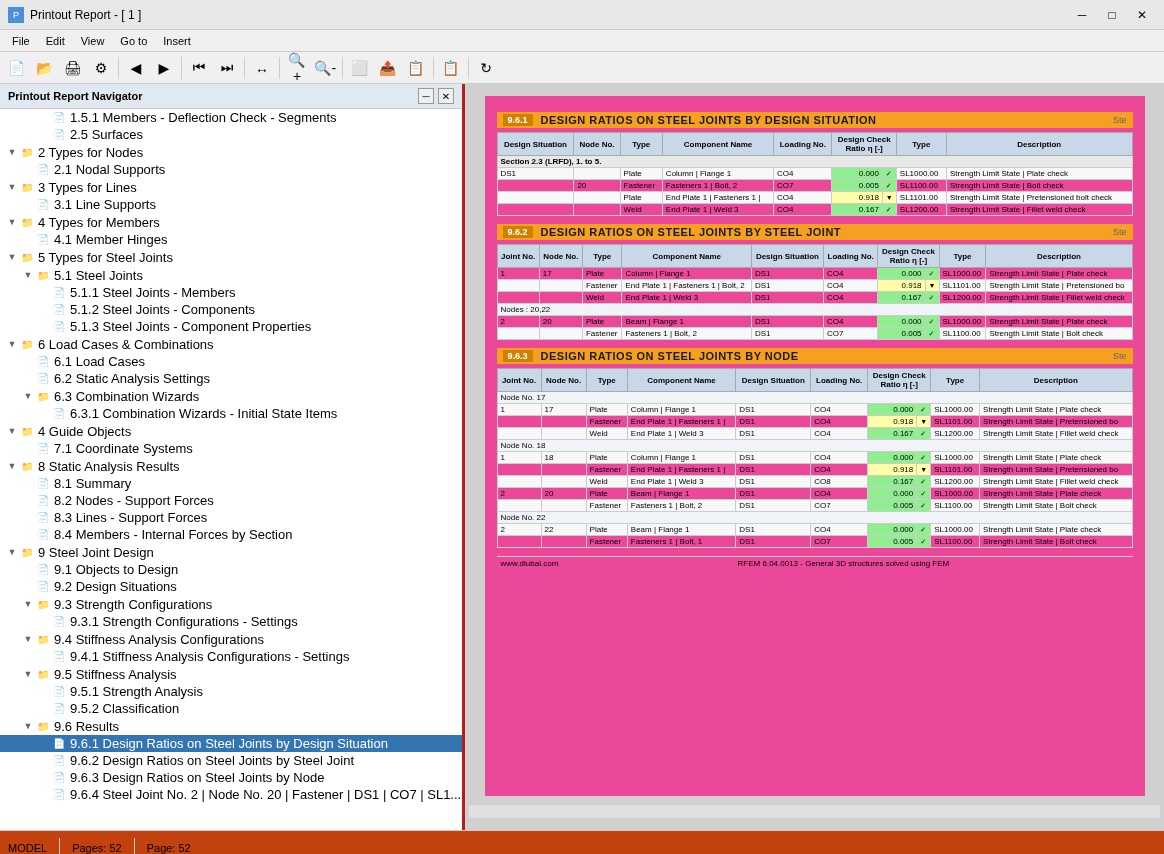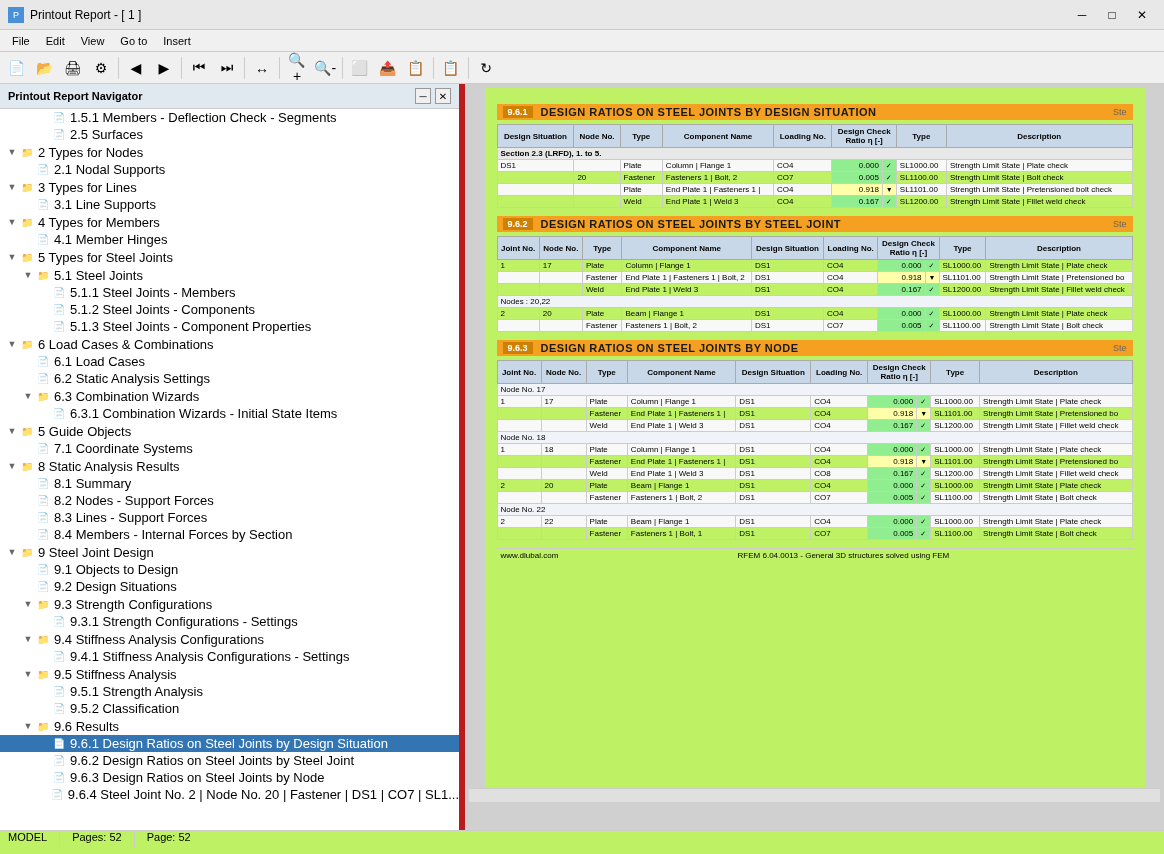--- a/index.html
+++ b/index.html
@@ -18,42 +18,42 @@
 
     
     .toolbar { background: #f0f0f0; height: 32px; display: flex; align-items: center; padding: 0 4px; border-bottom: 1px solid #ccc; gap: 2px; }
     .tool-btn { width: 26px; height: 26px; border: 1px solid transparent; background: transparent; cursor: pointer; display: flex; align-items: center; justify-content: center; font-size: 14px; }
     .tool-separator { width: 1px; height: 22px; background: #ccc; margin: 0 2px; }
 
     
     .main-container { display: flex; height: calc(854px - 30px - 22px - 32px - 24px); }
     
     
-    .left-panel { width: 465px; border-right: 6px solid #b91c1c; background: white; display: flex; flex-direction: column; }
+    .left-panel { width: 465px; border-right: 3px solid #b91c1c; background: white; display: flex; flex-direction: column; }
     .panel-header { background: #e0e8f0; padding: 4px 8px; font-weight: bold; font-size: 11px; display: flex; align-items: center; justify-content: space-between; border-bottom: 1px solid #ccc; }
     .panel-header-controls { display: flex; gap: 4px; }
     .panel-ctrl-btn { width: 16px; height: 16px; border: 1px solid #999; background: #f0f0f0; cursor: pointer; font-size: 10px; display: flex; align-items: center; justify-content: center; }
     
     .tree-container { flex: 1; overflow-y: auto; overflow-x: hidden; font-size: 11px; }
     .tree-item { display: flex; align-items: center; padding: 1px 0; cursor: pointer; white-space: nowrap; }
     .tree-item.selected { background: #3375b3; color: white; }
     .tree-item.selected .tree-icon { color: white; }
     .tree-indent { display: inline-block; }
     .tree-toggle { width: 16px; height: 16px; display: inline-flex; align-items: center; justify-content: center; cursor: pointer; font-size: 9px; color: #666; }
     .tree-icon { width: 16px; height: 14px; display: inline-flex; align-items: center; justify-content: center; font-size: 10px; margin-right: 2px; }
     .folder-icon { color: #e8c040; }
     .doc-icon { color: #6090d0; }
     .tree-label { font-size: 13px; }
 
     
     .right-panel { flex: 1; background: #d0d0d0; overflow: auto; padding: 4px; }
-    .report-page { background: #bef264; margin: 0 auto; width: 660px; min-height: 700px; padding: 8px 12px; font-size: 9px; }
-
-    
-    .status-bar { height: 24px; background: #bef264; border-top: 1px solid #ccc; display: flex; align-items: flex-start; padding: 0 8px; gap: 12px; font-size: 11px; }
+    .report-page { background: #ec4899; margin: 8px auto; width: 660px; min-height: 700px; padding: 8px 12px; font-size: 9px; }
+
+    
+    .status-bar { height: 24px; background: #c2410c; border-top: 1px solid #ccc; display: flex; align-items: flex-end; padding: 0 8px; gap: 12px; font-size: 11px; }
     .status-sep { width: 1px; height: 16px; background: #ccc; }
 
     
     .section-header { background: #f5a020; color: white; padding: 2px 6px; display: flex; align-items: center; gap: 8px; margin-bottom: 4px; margin-top: 8px; }
     .section-badge { background: #d08000; color: white; padding: 1px 5px; font-size: 9px; font-weight: bold; }
     .section-title { font-size: 11px; font-weight: bold; letter-spacing: 0.5px; color: #1a1a1a; }
     .section-sub { color: #666; font-size: 9px; }
 
     .report-table { width: 100%; border-collapse: collapse; margin-bottom: 8px; font-size: 8px; }
     .report-table th { background: #c8d8e8; border: 1px solid #aaa; padding: 2px 3px; text-align: center; font-size: 8px; }
@@ -235,21 +235,21 @@
         <div class="tree-item">
           <span class="tree-indent" style="width: 36px;"></span>
           <span style="width: 16px; display: inline-block;"></span>
           <span class="tree-icon doc-icon">📄</span>
           <span class="tree-label">6.3.1 Combination Wizards - Initial State Items</span>
         </div>
         <div class="tree-item">
           <span class="tree-indent" style="width: 4px;"></span>
           <span class="tree-toggle">▼</span>
           <span class="tree-icon folder-icon">📁</span>
-          <span class="tree-label">5 Guide Objects</span>
+          <span class="tree-label">4 Guide Objects</span>
         </div>
         <div class="tree-item">
           <span class="tree-indent" style="width: 20px;"></span>
           <span style="width: 16px; display: inline-block;"></span>
           <span class="tree-icon doc-icon">📄</span>
           <span class="tree-label">7.1 Coordinate Systems</span>
         </div>
         <div class="tree-item">
           <span class="tree-indent" style="width: 4px;"></span>
           <span class="tree-toggle">▼</span>

